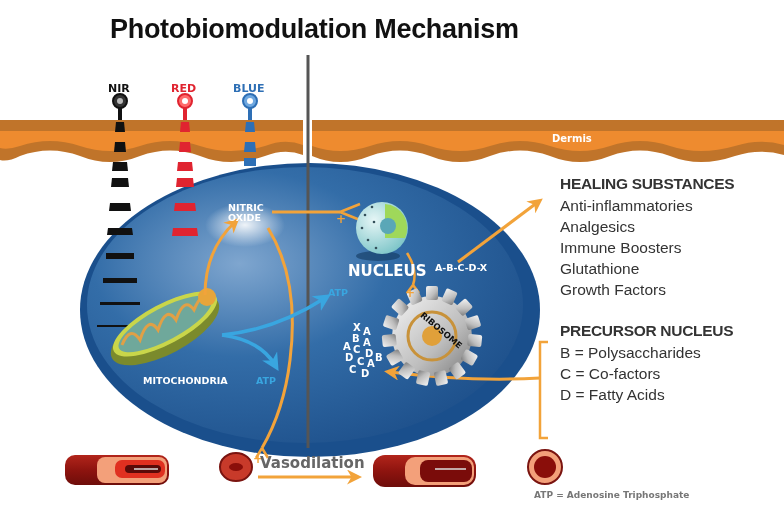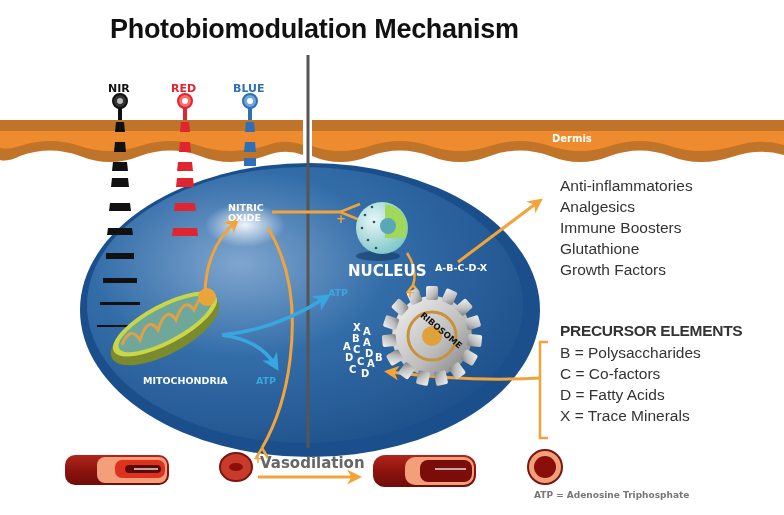--- a/index.html
+++ b/index.html
@@ -226,31 +226,31 @@
     <span class="lbl" style="left:22px;top:26px;font-size:10px;color:#fff;">D</span>
     <span class="lbl" style="left:2px;top:30px;font-size:10px;color:#fff;">D</span>
     <span class="lbl" style="left:14px;top:34px;font-size:10px;color:#fff;">C</span>
     <span class="lbl" style="left:24px;top:36px;font-size:10px;color:#fff;">A</span>
     <span class="lbl" style="left:32px;top:30px;font-size:10px;color:#fff;">B</span>
     <span class="lbl" style="left:6px;top:42px;font-size:10px;color:#fff;">C</span>
     <span class="lbl" style="left:18px;top:46px;font-size:10px;color:#fff;">D</span>
   </div>
 
   <div class="list" style="left:560px;top:175px;">
+    <div class="hd">HEALING SUBSTANCES</div>
     <div class="it">Anti-inflammatories</div>
     <div class="it">Analgesics</div>
     <div class="it">Immune Boosters</div>
     <div class="it">Glutathione</div>
     <div class="it">Growth Factors</div>
   </div>
 
   <div class="list" style="left:560px;top:322px;">
-    <div class="hd">PRECURSOR ELEMENTS</div>
+    <div class="hd">PRECURSOR NUCLEUS</div>
     <div class="it">B = Polysaccharides</div>
     <div class="it">C = Co-factors</div>
     <div class="it">D = Fatty Acids</div>
-    <div class="it">X = Trace Minerals</div>
   </div>
 
   <div class="lbl" style="left:260px;top:454px;font-size:15px;color:#666;">Vasodilation</div>
 
   <div class="footnote">ATP = Adenosine Triphosphate</div>
 </div>
 
 </body></html>

